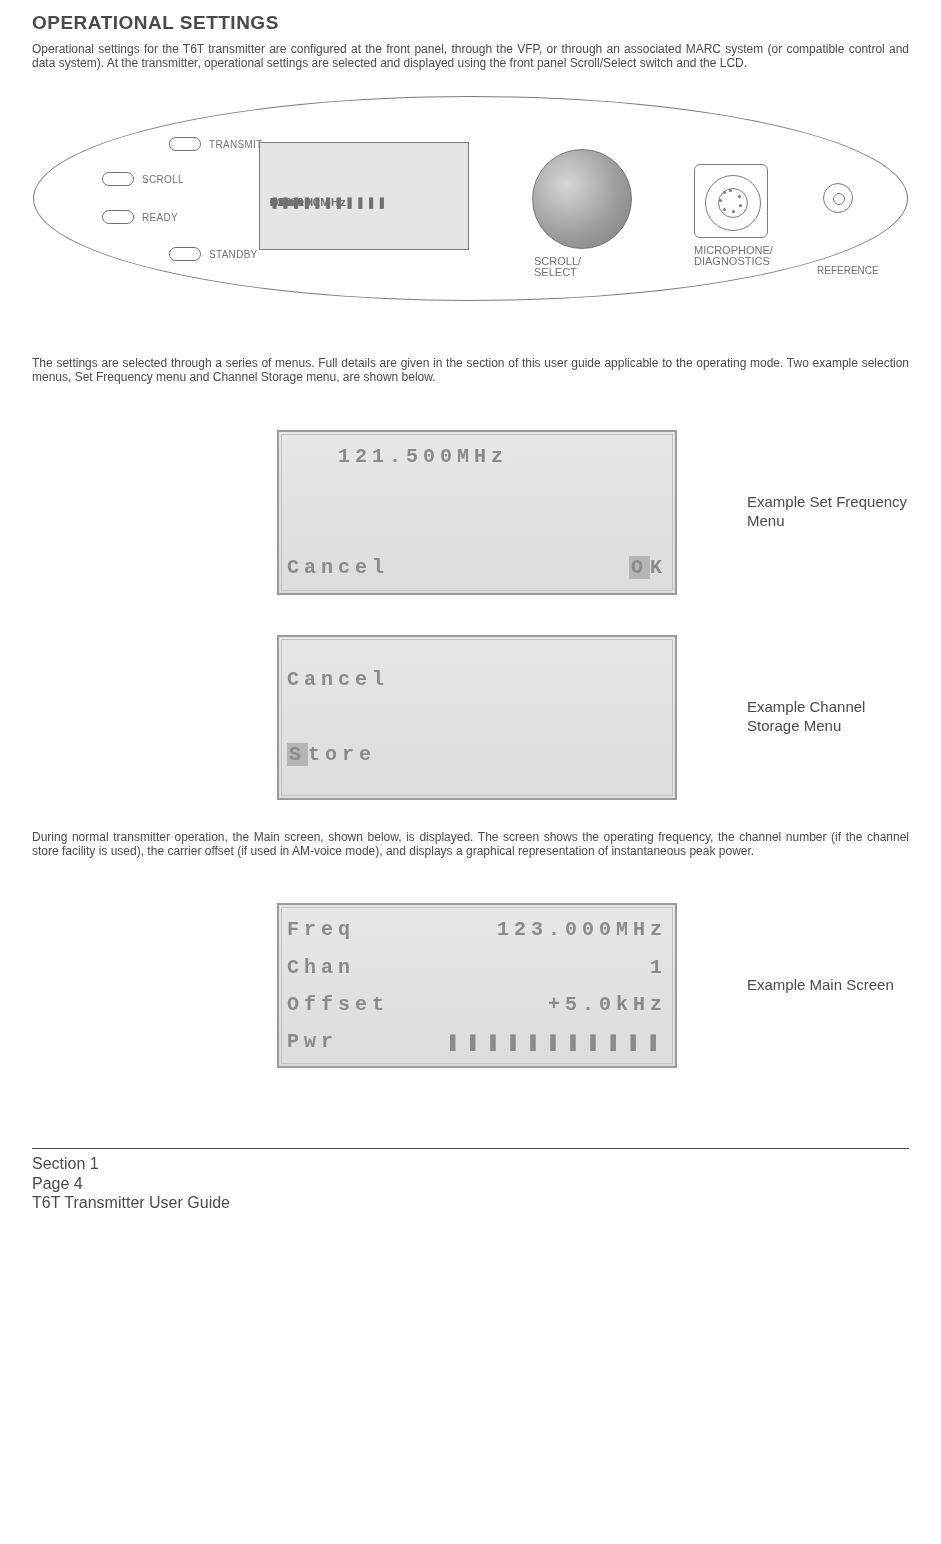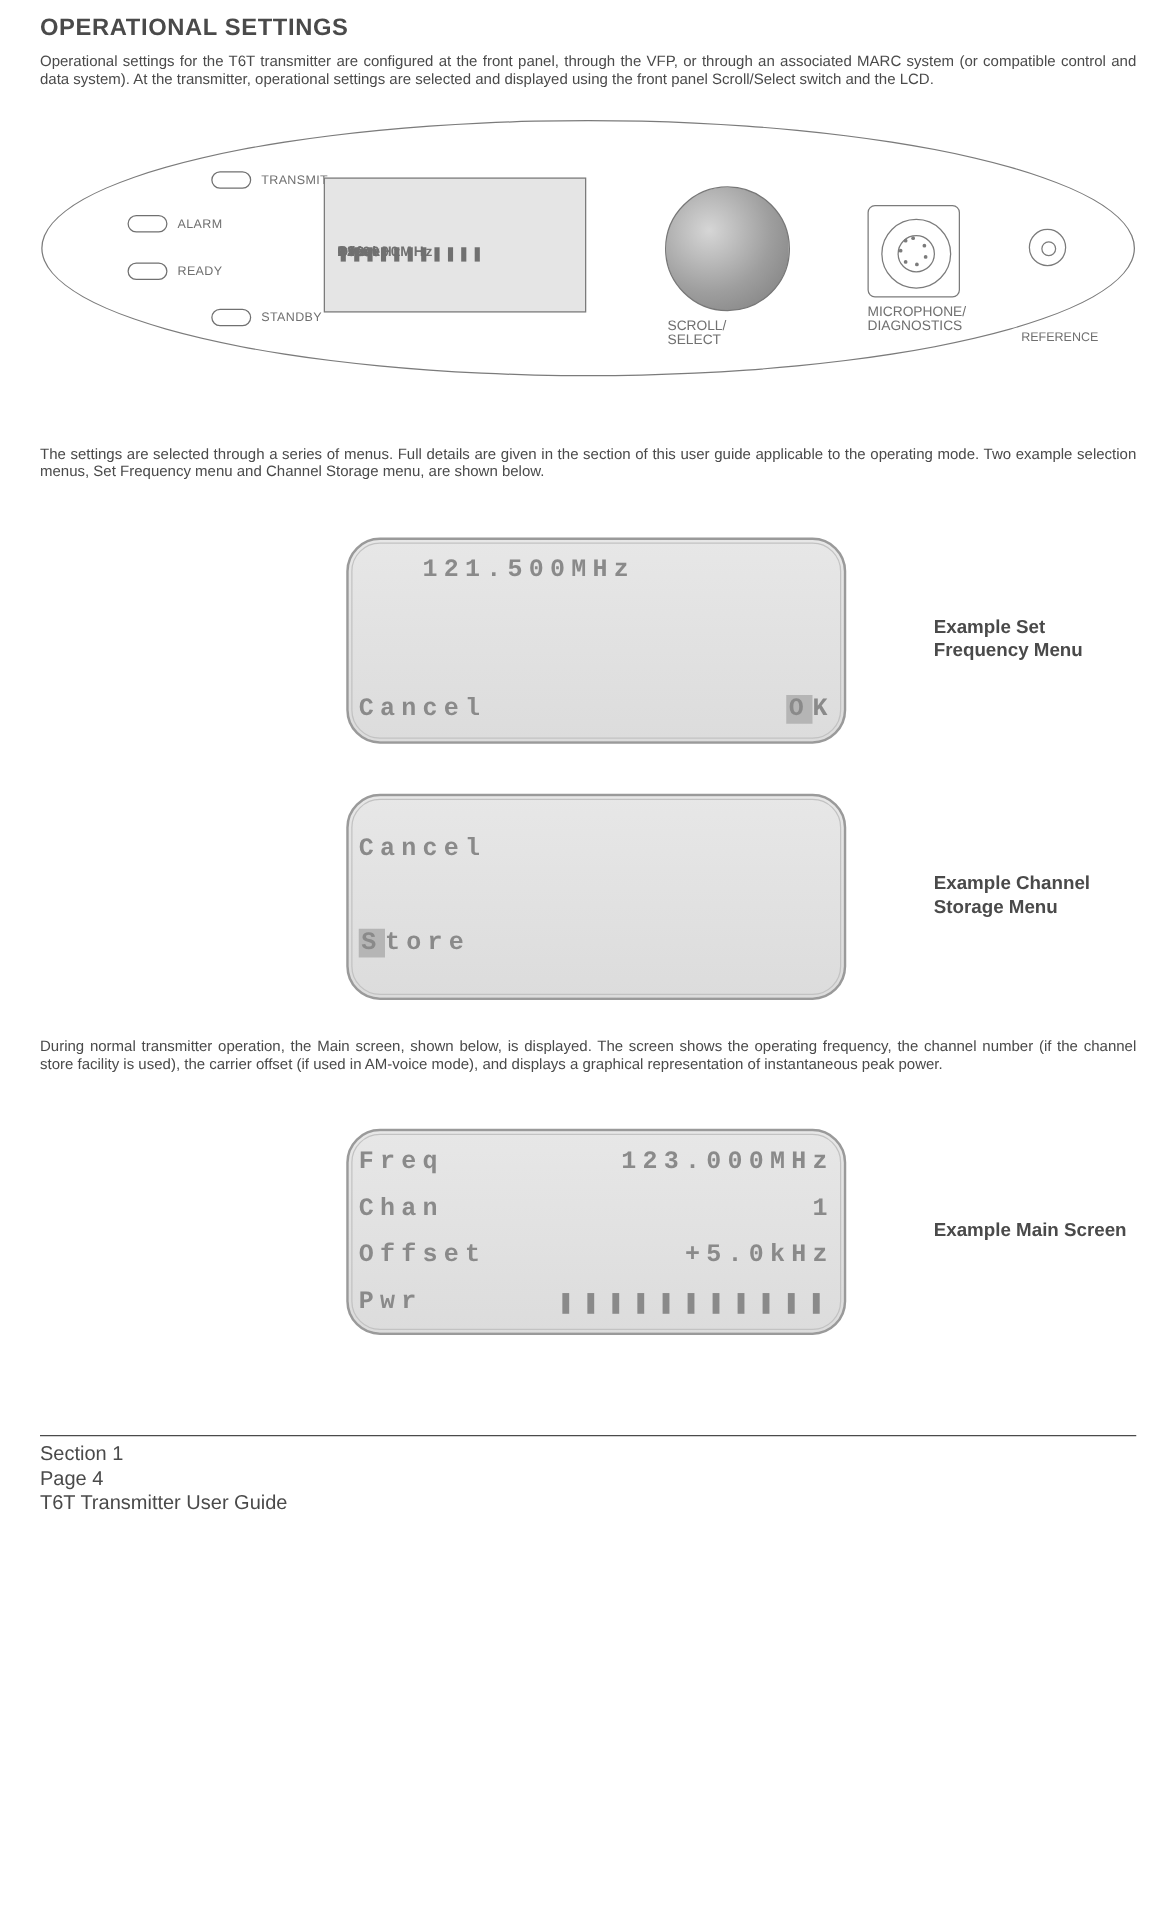--- a/index.html
+++ b/index.html
@@ -78,27 +78,27 @@
 
   .big-lcd {
     width: 400px; border: 2.5px solid #9a9a9a; outline: 1px solid #c2c2c2; outline-offset: -5px;
     background: linear-gradient(#e7e7e7,#dcdcdc);
     padding: 6px 8px;
     font-family: "Courier New", monospace;
     font-size: 20px; font-weight: bold; letter-spacing: 5px;
     color: #8a8a8a;
     display: flex; flex-direction: column; justify-content: space-around;
   }
-  .big-lcd.h4 { height: 165px; border-radius: 27px; }
+  .big-lcd.h4 { height: 165px; }
   .big-lcd .row { display: flex; justify-content: space-between; white-space: pre; height: 22px; align-items: center; }
   .big-lcd .cursor { background: #b5b5b5; padding: 0 2px; }
   .big-lcd .tight { letter-spacing: 5px; }
   .big-lcd .pwr-bars { letter-spacing: 8px; }
 
-  .caption { font-size: 15px; font-weight: bold; line-height: 1.25; margin-left: 70px; flex: 1; }
+  .caption { font-size: 15px; font-weight: normal; line-height: 1.25; margin-left: 70px; flex: 1; }
 
   .footer {
     position: relative; margin-top: 40px; border-top: 1.2px solid #4a4a4a;
     padding-top: 5px; display: flex; justify-content: space-between;
     font-size: 16px;
     flex-direction: column;
   }
   .footer .left { line-height: 1.25; }
 </style>
 </head>
@@ -108,21 +108,21 @@
 
 <p class="para">Operational settings for the T6T transmitter are configured at the front panel, through the VFP, or through an associated MARC system (or compatible control and data system). At the transmitter, operational settings are selected and displayed using the front panel Scroll/Select switch and the LCD.</p>
 
 <div class="panel-wrap">
   <div class="panel-oval">
 
     <div class="pill" style="left:135px; top:40px"></div>
     <span class="lbl" style="left:175px; top:42px">TRANSMIT</span>
 
     <div class="pill" style="left:68px;  top:75px"></div>
-    <span class="lbl" style="left:108px; top:77px">ALARM</span>
+    <span class="lbl" style="left:108px; top:77px">SCROLL</span>
 
     <div class="pill" style="left:68px;  top:113px"></div>
     <span class="lbl" style="left:108px; top:115px">READY</span>
 
     <div class="pill" style="left:135px; top:150px"></div>
     <span class="lbl" style="left:175px; top:152px">STANDBY</span>
 
     <div class="mini-lcd">
       <div class="row"><span>Freq</span><span>123.000MHz</span></div>
       <div class="row"><span>Chan</span><span>1</span></div>

